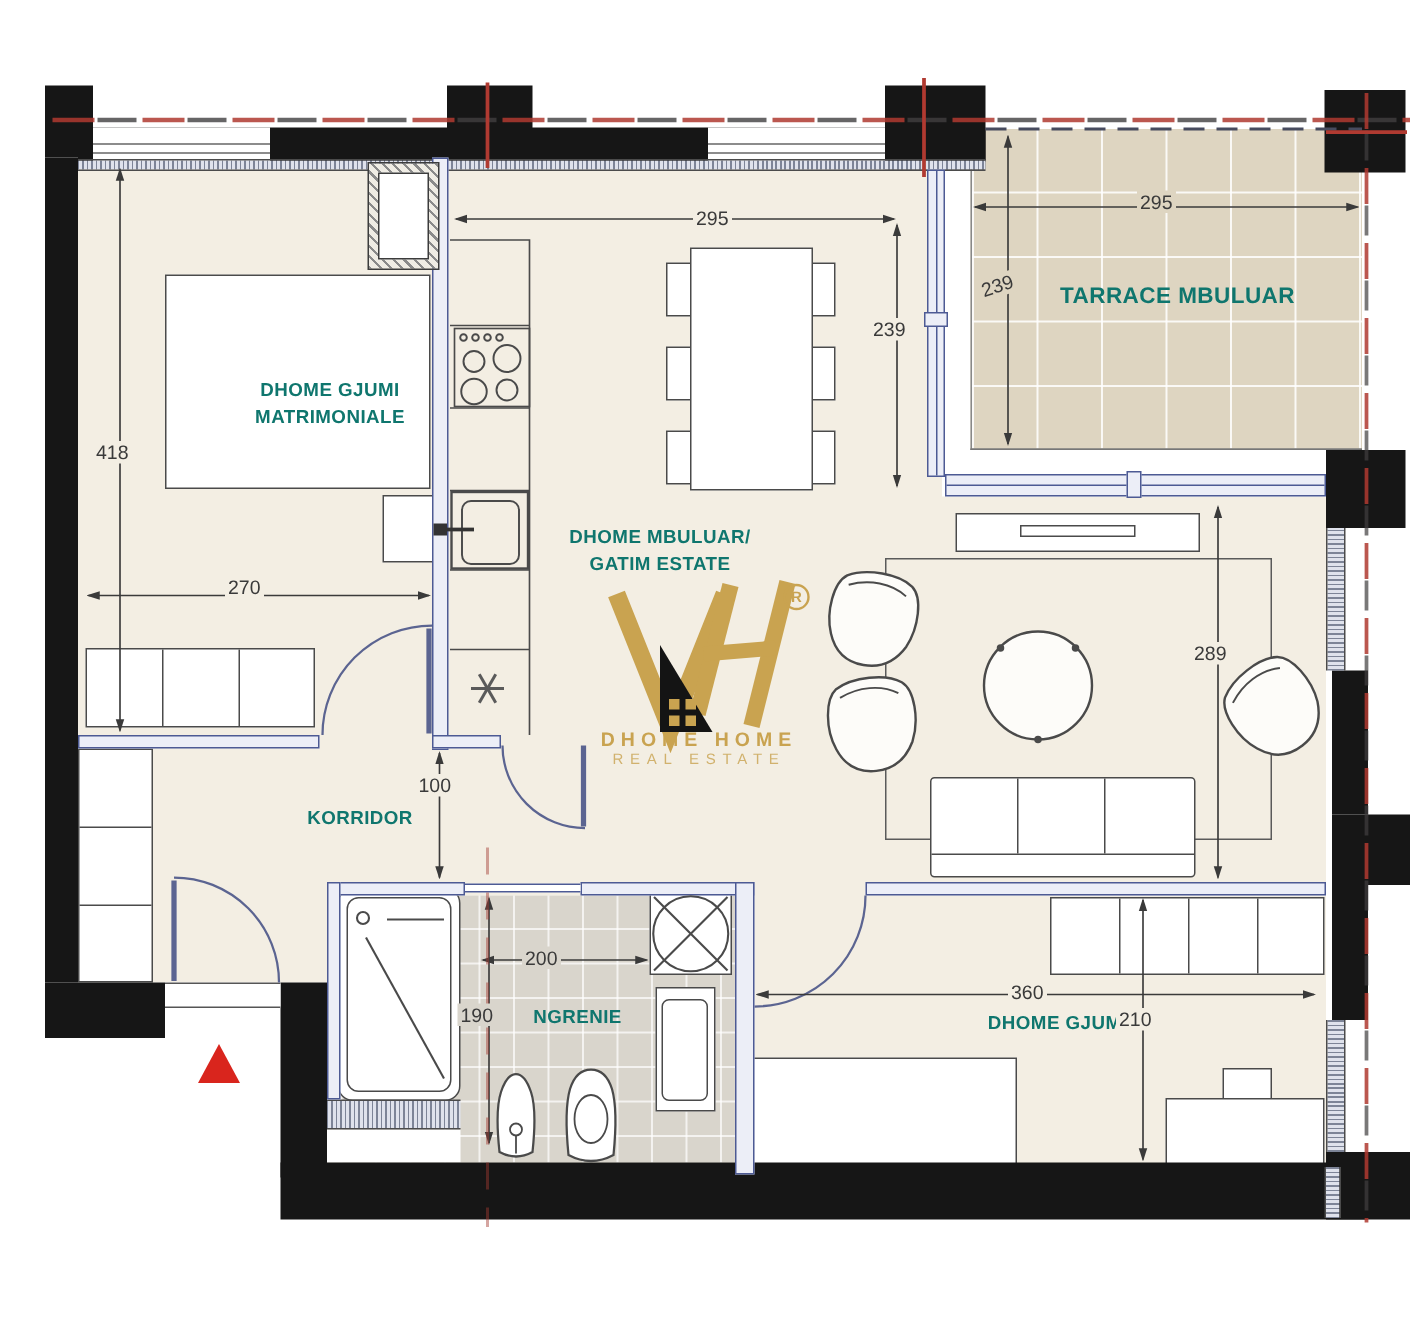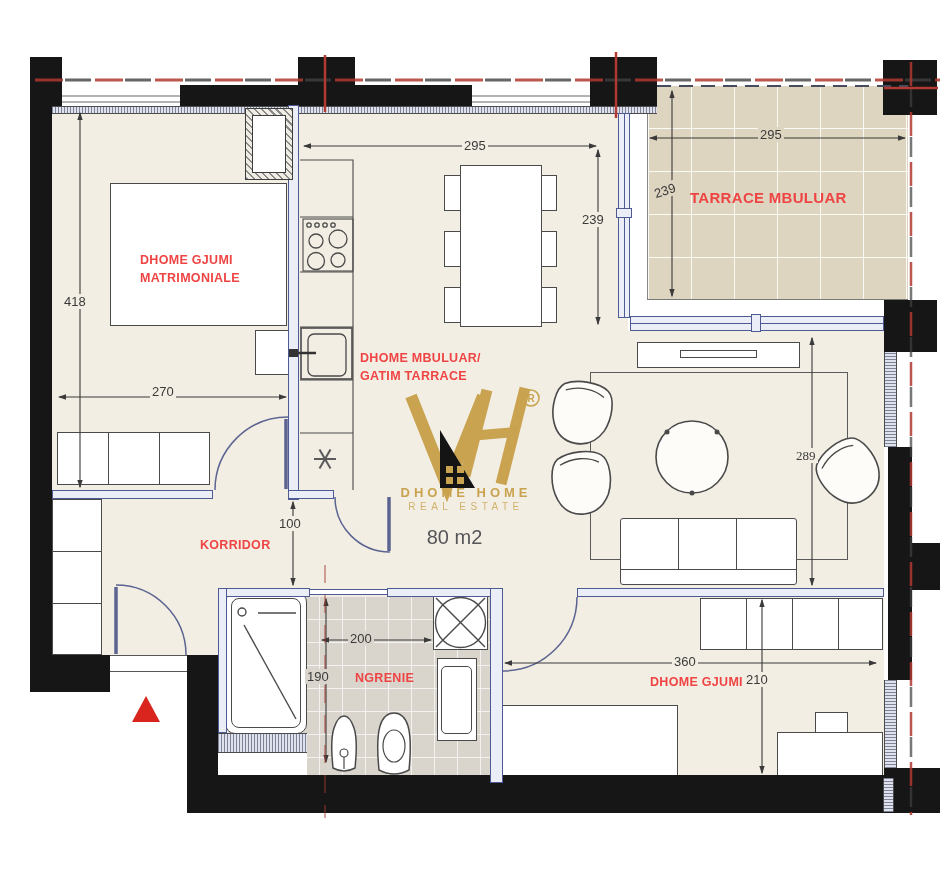--- a/index.html
+++ b/index.html
@@ -4,21 +4,21 @@
 <style>
   html,body{margin:0;padding:0;background:#ffffff;}
   #stage{position:relative;width:950px;height:880px;background:#fff;overflow:hidden;
          font-family:"Liberation Sans",sans-serif;}
   .abs{position:absolute;}
   .wb{position:absolute;background:#161616;}
   .blue{position:absolute;background:#eceef7;border:1px solid #4d5a94;box-sizing:border-box;}
   .fur{position:absolute;border:1.5px solid #4a4a4a;background:#fff;box-sizing:border-box;}
   .furline{position:absolute;background:#4a4a4a;}
   .thin{position:absolute;background:#777;}
-  .lbl{position:absolute;font-weight:bold;font-size:12.5px;color:#ef4444;
+  .lbl{position:absolute;font-weight:bold;font-size:12.5px;color:#0f766e;text-align:center;
        letter-spacing:.3px;white-space:nowrap;line-height:16px;}
   .dim{position:absolute;font-size:13px;color:#3a3a3a;text-align:center;line-height:15px;
        padding:0 2px;white-space:nowrap;}
   .bgf{background:#f3eee3;} .bgt{background:#ded5c1;} .bgw{background:#d9d5cc;}
   .hatch-h{position:absolute;background:repeating-linear-gradient(90deg,#7d8497 0 1px,#dfe2ec 1px 3px);
            border-top:1px solid #4b4b4b;border-bottom:1px solid #4b4b4b;box-sizing:border-box;}
   .hatch-v{position:absolute;background:repeating-linear-gradient(0deg,#7d8497 0 1px,#dfe2ec 1px 3px);
            border-left:1px solid #4b4b4b;border-right:1px solid #4b4b4b;box-sizing:border-box;}
   .hatch-d{position:absolute;background:repeating-linear-gradient(45deg,#8a8a8a 0 1.5px,#efece4 1.5px 5px);
            border:1.5px solid #3c3c3c;box-sizing:border-box;}
@@ -279,36 +279,35 @@
       <rect x="41" y="89" width="7" height="7" fill="#c9a350"></rect>
       <rect x="52" y="89" width="7" height="7" fill="#c9a350"></rect>
       <circle cx="126" cy="10" r="8" fill="none" stroke="#c9a350" stroke-width="1.6"></circle>
       <text x="126" y="13.5" font-size="10" font-family="Liberation Sans, sans-serif" fill="#c9a350" text-anchor="middle" font-weight="bold">R</text>
     </g>
   </svg>
 
   <div class="lbl" style="left:140px;top:252px;width:160px;">DHOME GJUMI</div>
   <div class="lbl" style="left:140px;top:270px;width:160px;">MATRIMONIALE</div>
   <div class="lbl" style="left:360px;top:350px;width:160px;">DHOME MBULUAR/</div>
-  <div class="lbl" style="left:360px;top:368px;width:160px;">GATIM TARRACE</div>
+  <div class="lbl" style="left:360px;top:368px;width:160px;">GATIM ESTATE</div>
   <div class="lbl" style="left:690px;top:190px;width:190px;font-size:15px;">TARRACE MBULUAR</div>
   <div class="lbl" style="left:200px;top:537px;width:80px;">KORRIDOR</div>
   <div class="lbl" style="left:355px;top:670px;width:60px;">NGRENIE</div>
   <div class="lbl" style="left:650px;top:674px;width:110px;">DHOME GJUMI</div>
 
   <div class="dim bgf" style="left:62px;top:294px;">418</div>
   <div class="dim bgf" style="left:150px;top:384px;">270</div>
   <div class="dim bgf" style="left:462px;top:138px;">295</div>
   <div class="dim bgf" style="left:580px;top:212px;">239</div>
   <div class="dim bgt" style="left:758px;top:127px;">295</div>
   <div class="dim bgt" style="left:652px;top:183px;transform:rotate(-18deg);">239</div>
-  <div class="dim bgf" style="left:794px;top:448px;font-family:Liberation Serif, serif;">289</div>
+  <div class="dim bgf" style="left:794px;top:428px;">289</div>
   <div class="dim bgf" style="left:277px;top:516px;">100</div>
   <div class="dim bgw" style="left:348px;top:631px;">200</div>
   <div class="dim bgw" style="left:305px;top:669px;">190</div>
   <div class="dim bgf" style="left:672px;top:654px;">360</div>
   <div class="dim bgf" style="left:744px;top:672px;">210</div>
 
   <div class="brand1 gold" style="left:386px;top:485px;width:160px;">DHOME HOME</div>
   <div class="brand2 gold" style="left:386px;top:501px;width:160px;">REAL ESTATE</div>
-  <div class="area" style="left:372px;top:526px;width:165px;">80 m2</div>
 
 </div>
 
 </body></html>

